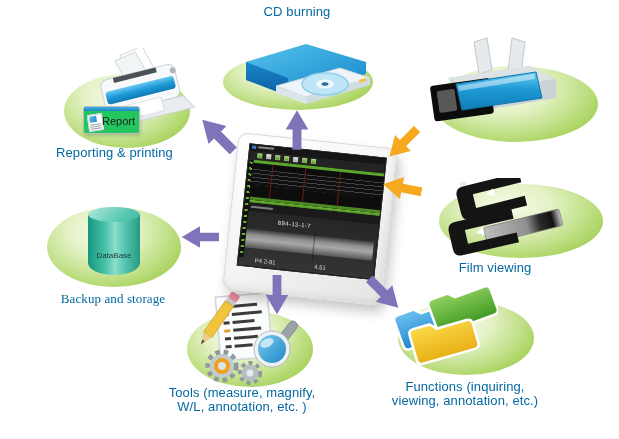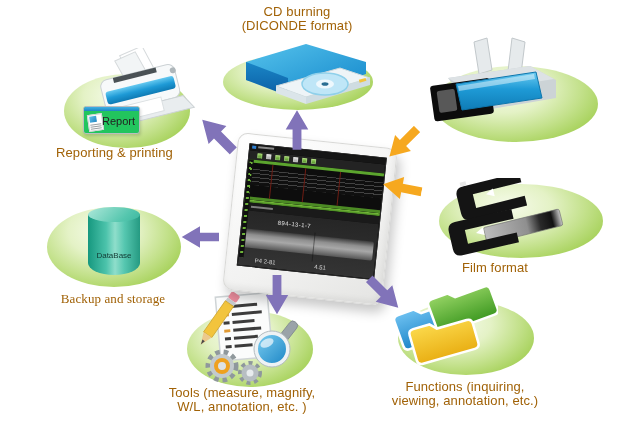--- a/index.html
+++ b/index.html
@@ -5,21 +5,21 @@
   html,body{margin:0;padding:0;background:#fff;}
   #stage{
     position:relative;width:619px;height:439px;overflow:hidden;
     font-family:"Liberation Sans",sans-serif;color:#111;background:#fff;
   }
   .ellipse{
     position:absolute;border-radius:50%;
     background:radial-gradient(ellipse at 42% 30%, #f6fbea 0%, #e4f2c6 32%, #c3e18b 58%, #a2cf53 82%, #8cc63f 100%);
   }
   .node-label{
-    position:absolute;text-align:center;font-size:13px;line-height:1.06;color:#a16207;
+    position:absolute;text-align:center;font-size:13px;line-height:1.06;color:#0369a1;
     letter-spacing:.1px;
   }
   .icon{position:absolute;}
   .arrow{position:absolute;transform-origin:50% 50%;}
   
   .report-card{
     position:absolute;left:83px;top:106px;width:55px;height:26px;background:#22c55e;
     border:1px solid #b9bdbf;border-radius:3px;box-shadow:1px 2px 3px rgba(0,0,0,.15);
   }
   .report-card .bar{position:absolute;left:0;top:0;right:0;height:4px;background:linear-gradient(#3fb0e4,#1d86c2);border-radius:2px 2px 0 0;}
@@ -304,33 +304,32 @@
   </svg>
   <svg class="arrow" style="left:383px;top:130px;width:40px;height:26px;transform:rotate(135deg);" viewBox="0 0 100 62">
     <polygon points="0,20 50,20 50,3 98,31 50,59 50,42 0,42" fill="#f6a81f"></polygon>
   </svg>
   <svg class="arrow" style="left:382px;top:175px;width:40px;height:26px;transform:rotate(191deg);" viewBox="0 0 100 62">
     <polygon points="0,20 50,20 50,3 98,31 50,59 50,42 0,42" fill="#f6a81f"></polygon>
   </svg>
 
   <div class="node-label" style="left:197px;top:5px;width:200px;">
     <div>CD burning</div>
-    <div>(DICONDE format)</div>
   </div>
   <div class="node-label" style="left:22px;top:146px;width:185px;">
     <div>Reporting &amp; printing</div>
   </div>
   <div class="node-label" style="left:20px;top:292px;width:186px;font-family:Liberation Serif, serif;">
     <div>Backup and storage</div>
   </div>
   <div class="node-label" style="left:150px;top:386px;width:184px;">
     <div>Tools (measure, magnify,</div>
     <div>W/L, annotation, etc. )</div>
   </div>
   <div class="node-label" style="left:370px;top:380px;width:190px;">
     <div>Functions (inquiring,</div>
     <div>viewing,  annotation, etc.)</div>
   </div>
   <div class="node-label" style="left:420px;top:261px;width:150px;">
-    <div>Film format</div>
+    <div>Film viewing</div>
   </div>
 
 </div>
 
 </body></html>

